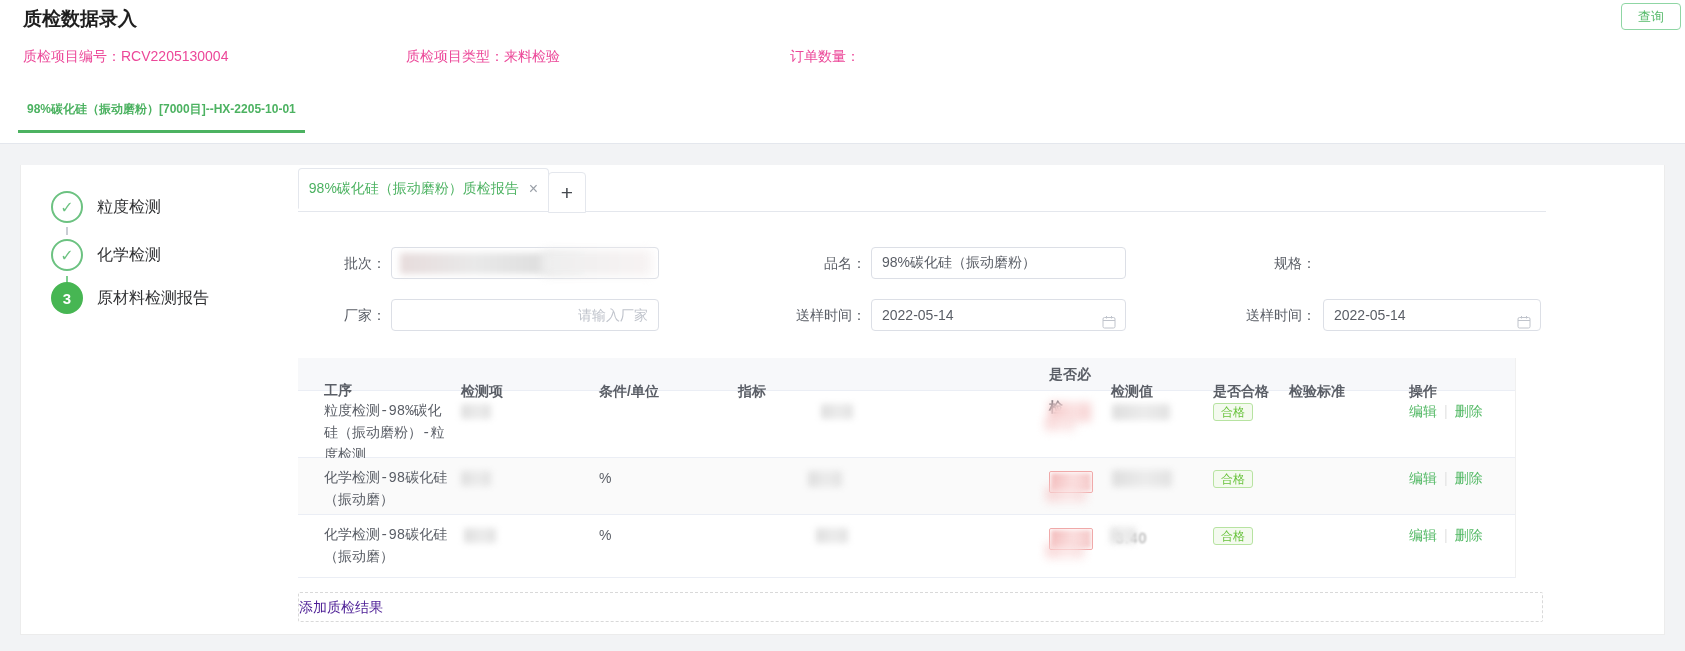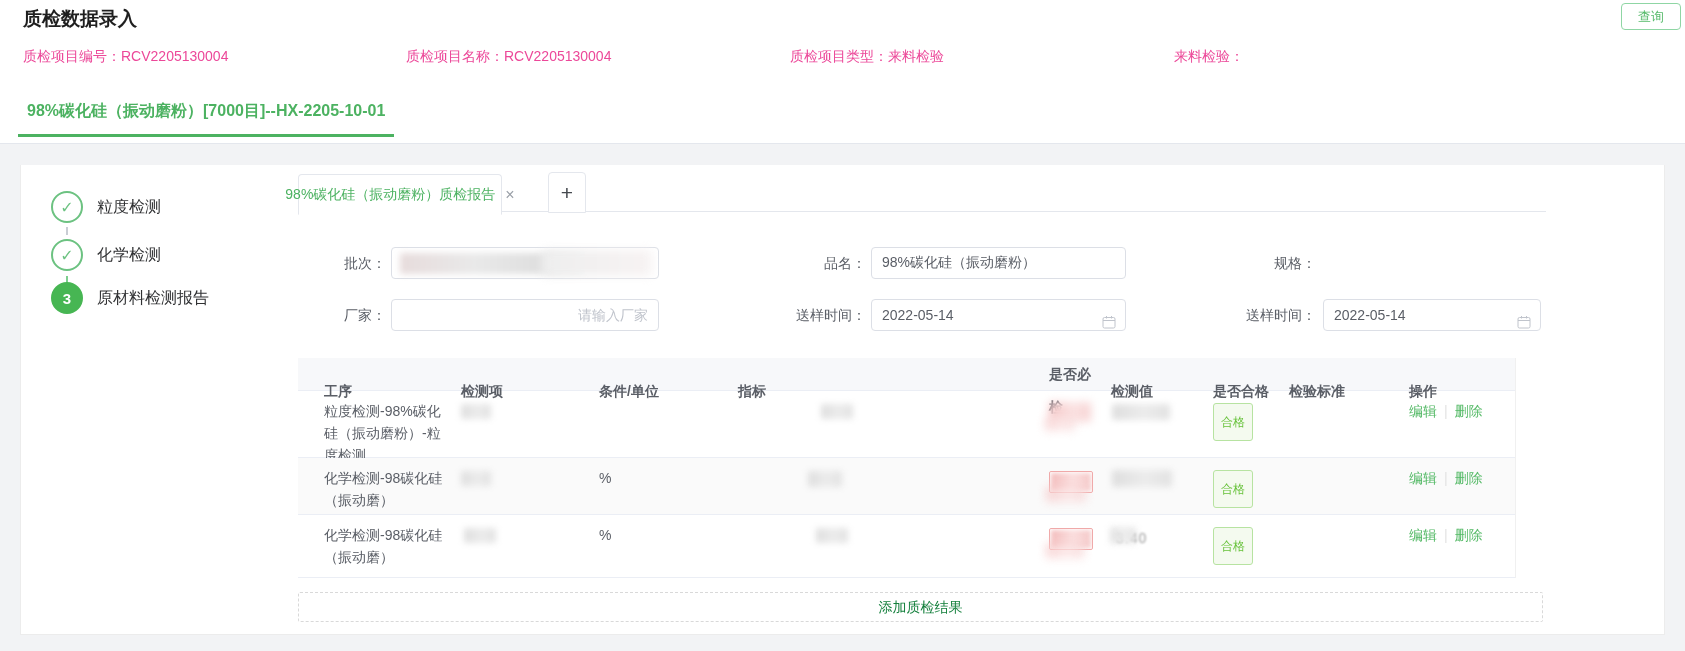--- a/index.html
+++ b/index.html
@@ -26,21 +26,21 @@
     background:#fff; border:1px solid #8fd6a4; border-radius:4px;
     color:#58bb6c; font-size:13px; text-align:center; line-height:25px;
     cursor:pointer;
   }
   .info-row { position:absolute; left:23px; top:48px; width:1640px; display:grid;
     grid-template-columns:383px 384px 384px 400px; color:#ec4899; }
   .info-item { white-space:nowrap; }
   .material-tab {
     position:absolute; left:18px; top:101px;
     padding:0 9px 12px 9px;
-    color:#4cb261; font-size:16px; font-weight:bold;
+    color:#4cb261; font-size:12px; font-weight:bold;
     border-bottom:3px solid #4cb261; cursor:pointer; white-space:nowrap;
   }
   
   .card {
     position:absolute; left:20px; top:165px; width:1645px; height:470px;
     background:#fff; border:1px solid #ececec; border-top:none;
   }
   
   .step { position:absolute; left:30px; display:flex; align-items:center; cursor:pointer; }
   .step-1 { top:26px; } .step-2 { top:74px; } .step-3 { top:117px; }
@@ -51,21 +51,21 @@
     flex:0 0 32px;
   }
   .step-circle.filled { background:#47b653; border-color:#47b653; color:#fff; font-size:15px; }
   .step-label { margin-left:14px; font-size:16px; color:#303133; white-space:nowrap; }
   .step-conn { position:absolute; left:45px; width:0; border-left:2px dashed #c9cdd4; height:8px; }
   .conn-1 { top:62px; }
   .conn-2 { top:110px; border-left-color:#7ece8f; top:111px; }
   
   .tabbar-line { position:absolute; left:277px; top:46px; width:1248px; border-bottom:1px solid #e4e7ed; }
   .report-tab {
-    position:absolute; left:277px; top:9px; width:204px; height:41px;
+    position:absolute; left:277px; top:3px; width:251px; height:41px;
     background:#fff; border:1px solid #e4e7ed; border-bottom:1px solid #fff;
     border-radius:4px 4px 0 0;
     display:flex; align-items:center; justify-content:center; gap:10px;
     color:#4cb261; cursor:pointer; z-index:2; white-space:nowrap;
   }
   .tab-close { color:#9aa0a8; font-size:16px; line-height:1; cursor:pointer; }
   .tab-add {
     position:absolute; left:527px; top:7px; width:38px; height:41px;
     background:#fff; border:1px solid #e4e7ed; border-radius:4px 4px 0 0;
     display:flex; align-items:center; justify-content:center;
@@ -97,54 +97,51 @@
     overflow:hidden; background:#fff;
   }
   .red-tag .fill { position:absolute; inset:1px; background:linear-gradient(90deg,#f3bdbd,#fbdede 55%,#f5caca); filter:blur(2px); }
   
   .qc-table { position:absolute; left:277px; top:193px; width:1218px; border-right:1px solid #f0f0f0; }
   .t-row { display:grid; grid-template-columns:158px 138px 139px 311px 62px 102px 76px 120px 112px;
     border-bottom:1px solid #ebeef5; position:relative; }
   .t-head { background:#f7f8fa; height:33px; align-items:center; font-weight:bold; color:#333; }
   .t-head .cell { padding-top:0; line-height:33px; }
   .cell { padding:9px 5px 9px 5px; line-height:22px; color:#5a5e66; position:relative; }
-  .cell.c1 { padding-left:26px; }
+  .cell.c1 { padding-left:26px;font-family:Liberation Mono, monospace; }
   .r1 { height:67px; } .r2 { height:57px; background:#fafafa; } .r3 { height:63px; }
   .badge {
-    display:inline-block; margin-top:3px; padding:10px 7px; font-size:12px; line-height:16px;
+    display:inline-block; margin-top:3px; padding:0 7px; font-size:12px; line-height:16px;
     color:#67c23a; border:1px solid #b7e3a1; background:#f4faef; border-radius:3px;
   }
   .link { color:#53b965; cursor:pointer; }
   .divider { color:#e3e3e3; margin:0 7px; }
   .partial-val { position:absolute; left:10px; top:12px; color:rgba(70,70,70,.55); filter:blur(1px); letter-spacing:1px; }
   .add-btn {
     position:absolute; left:277px; top:427px; width:1245px; height:30px;
     border:1px dashed #d9d9d9; border-radius:2px; background:#fff;
-    text-align:center; line-height:28px; color:#15803d; cursor:pointer;
+    line-height:28px; color:#4c1d95; cursor:pointer;
   }
 </style>
 </head>
 <body>
 
 <div class="top-section">
   <div class="page-title">质检数据录入</div>
   <div class="query-btn">查询</div>
 
   <div class="info-row">
     <div class="info-item">
       <span>质检项目编号：</span><span>RCV2205130004</span>
     </div>
     <div class="info-item">
-      <span>质检项目名称：</span><span>RCV2205130004</span>
+      <span>质检项目类型：</span><span>来料检验</span>
     </div>
     <div class="info-item">
-      <span>质检项目类型：</span><span>来料检验</span>
-    </div>
-    <div class="info-item">
-      <span>来料检验：</span><span></span>
+      <span>订单数量：</span><span></span>
     </div>
   </div>
 
   <div class="material-tab">98%碳化硅（振动磨粉）[7000目]--HX-2205-10-01</div>
 </div>
 
 <div class="card">
 
   <div class="step step-1">
     <div class="step-circle">✓</div>

